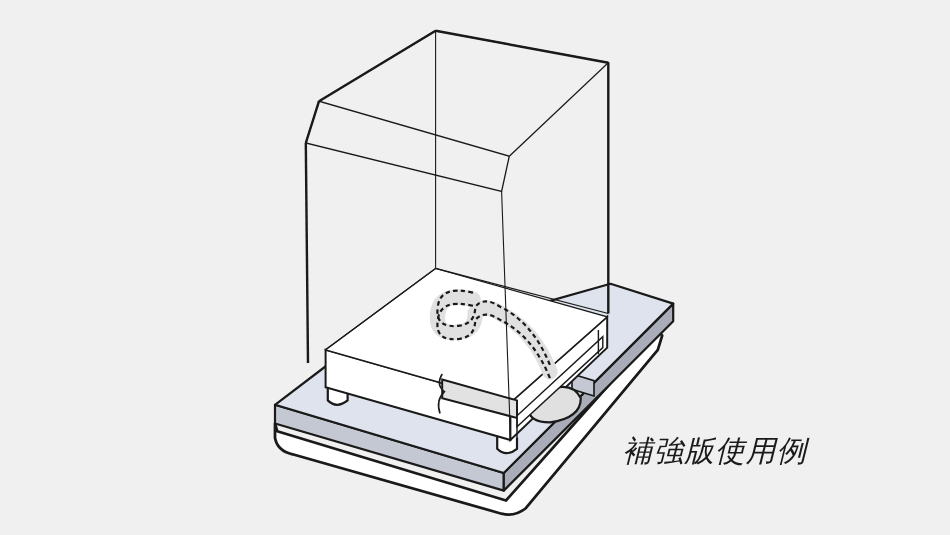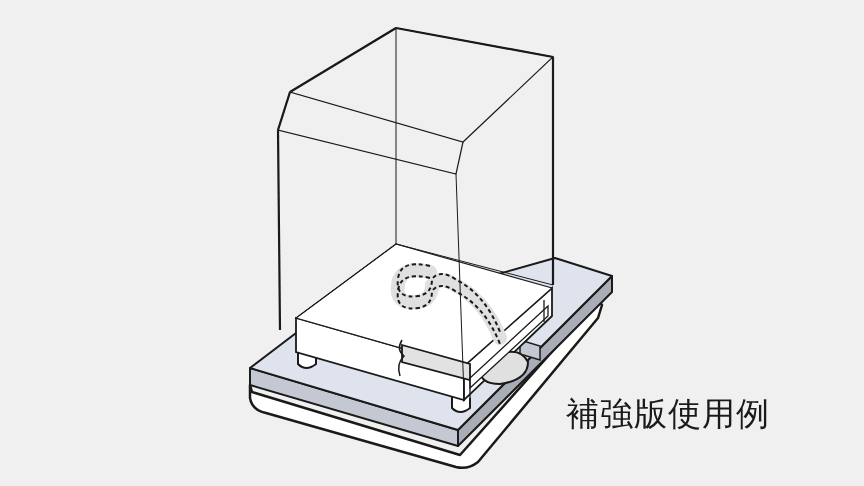--- a/index.html
+++ b/index.html
@@ -5,22 +5,23 @@
     html, body { margin: 0; padding: 0; }
     body {
       width: 864px; height: 486px; overflow: hidden;
       background: #f0f0f0;
       font-family: "DejaVu Sans", sans-serif;
       position: relative;
     }
     .stage { position: absolute; left: 0; top: 0; width: 864px; height: 486px; }
     .caption {
       position: absolute; left: 566px; top: 392px;
-      font-size: 33px; color: #1a1a1a; letter-spacing: 1px;
+      font-size: 27px; color: #1a1a1a; letter-spacing: 1px;
       font-family: "DejaVu Sans", sans-serif;
+      font-style: italic;
     }
   </style>
 </head>
 <body>
 
 <svg class="stage" viewBox="0 0 864 486" xmlns="http://www.w3.org/2000/svg">
 
   <g>
     <path d="M250 385 L250 398 Q252 410 266 413 L456 467 Q468 470 478 462 L598 318 L602 305 L598 300 L460 455 L252 392 Z" fill="#ffffff" stroke="#1a1a1a" stroke-width="2.5" stroke-linejoin="round"></path>
   </g>

